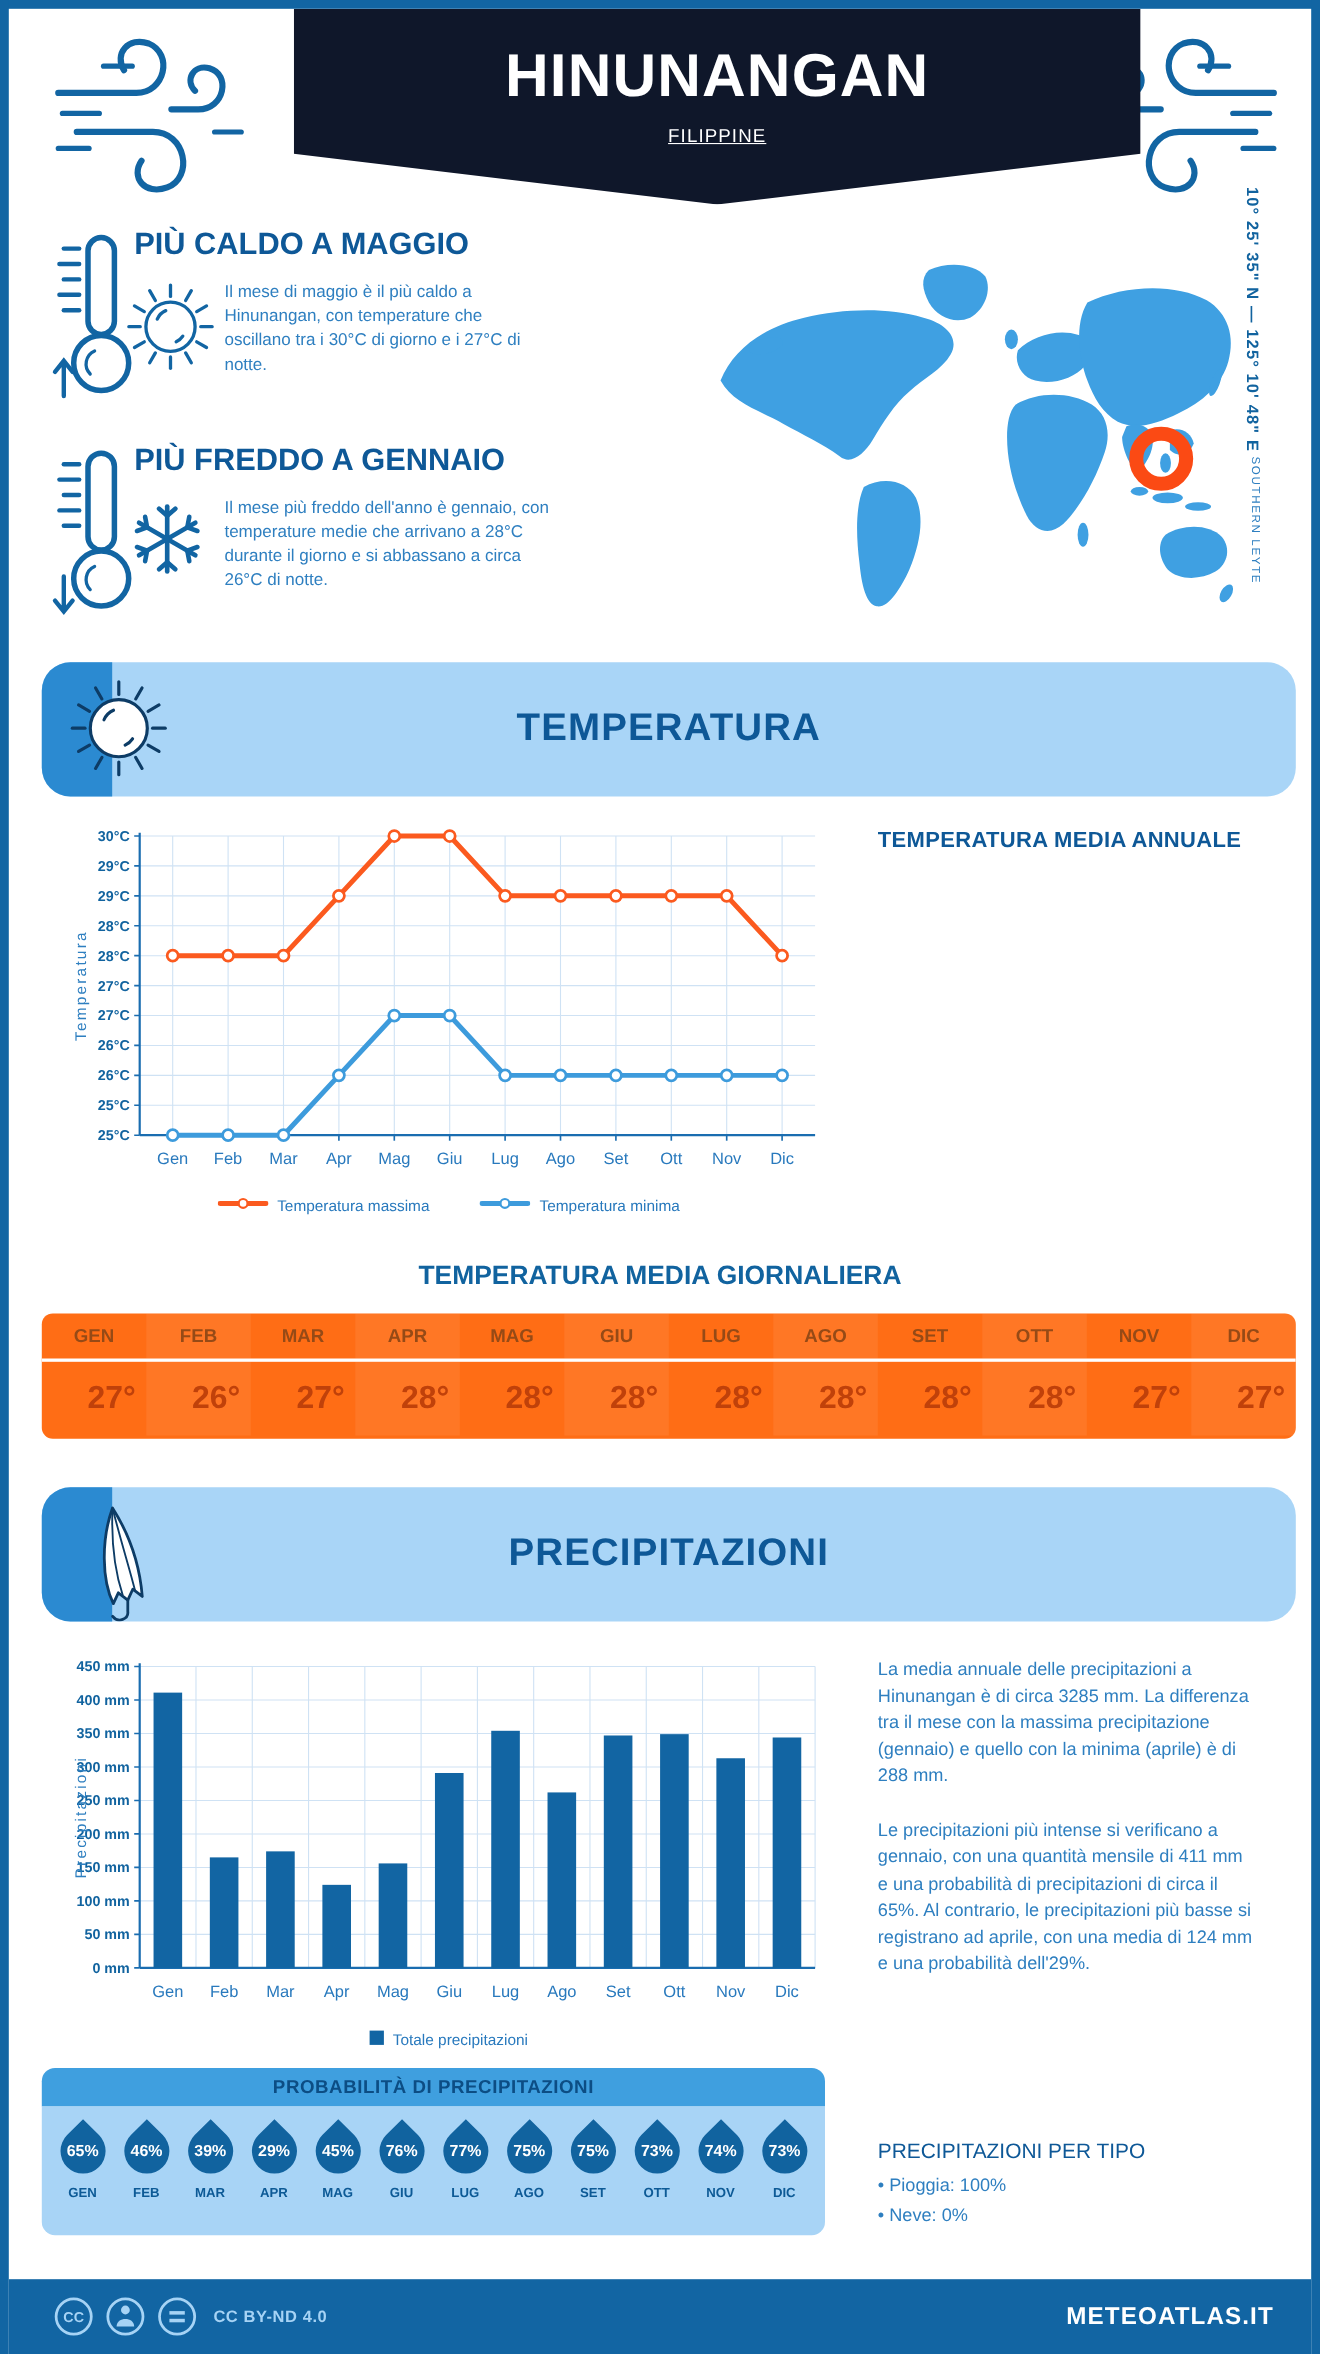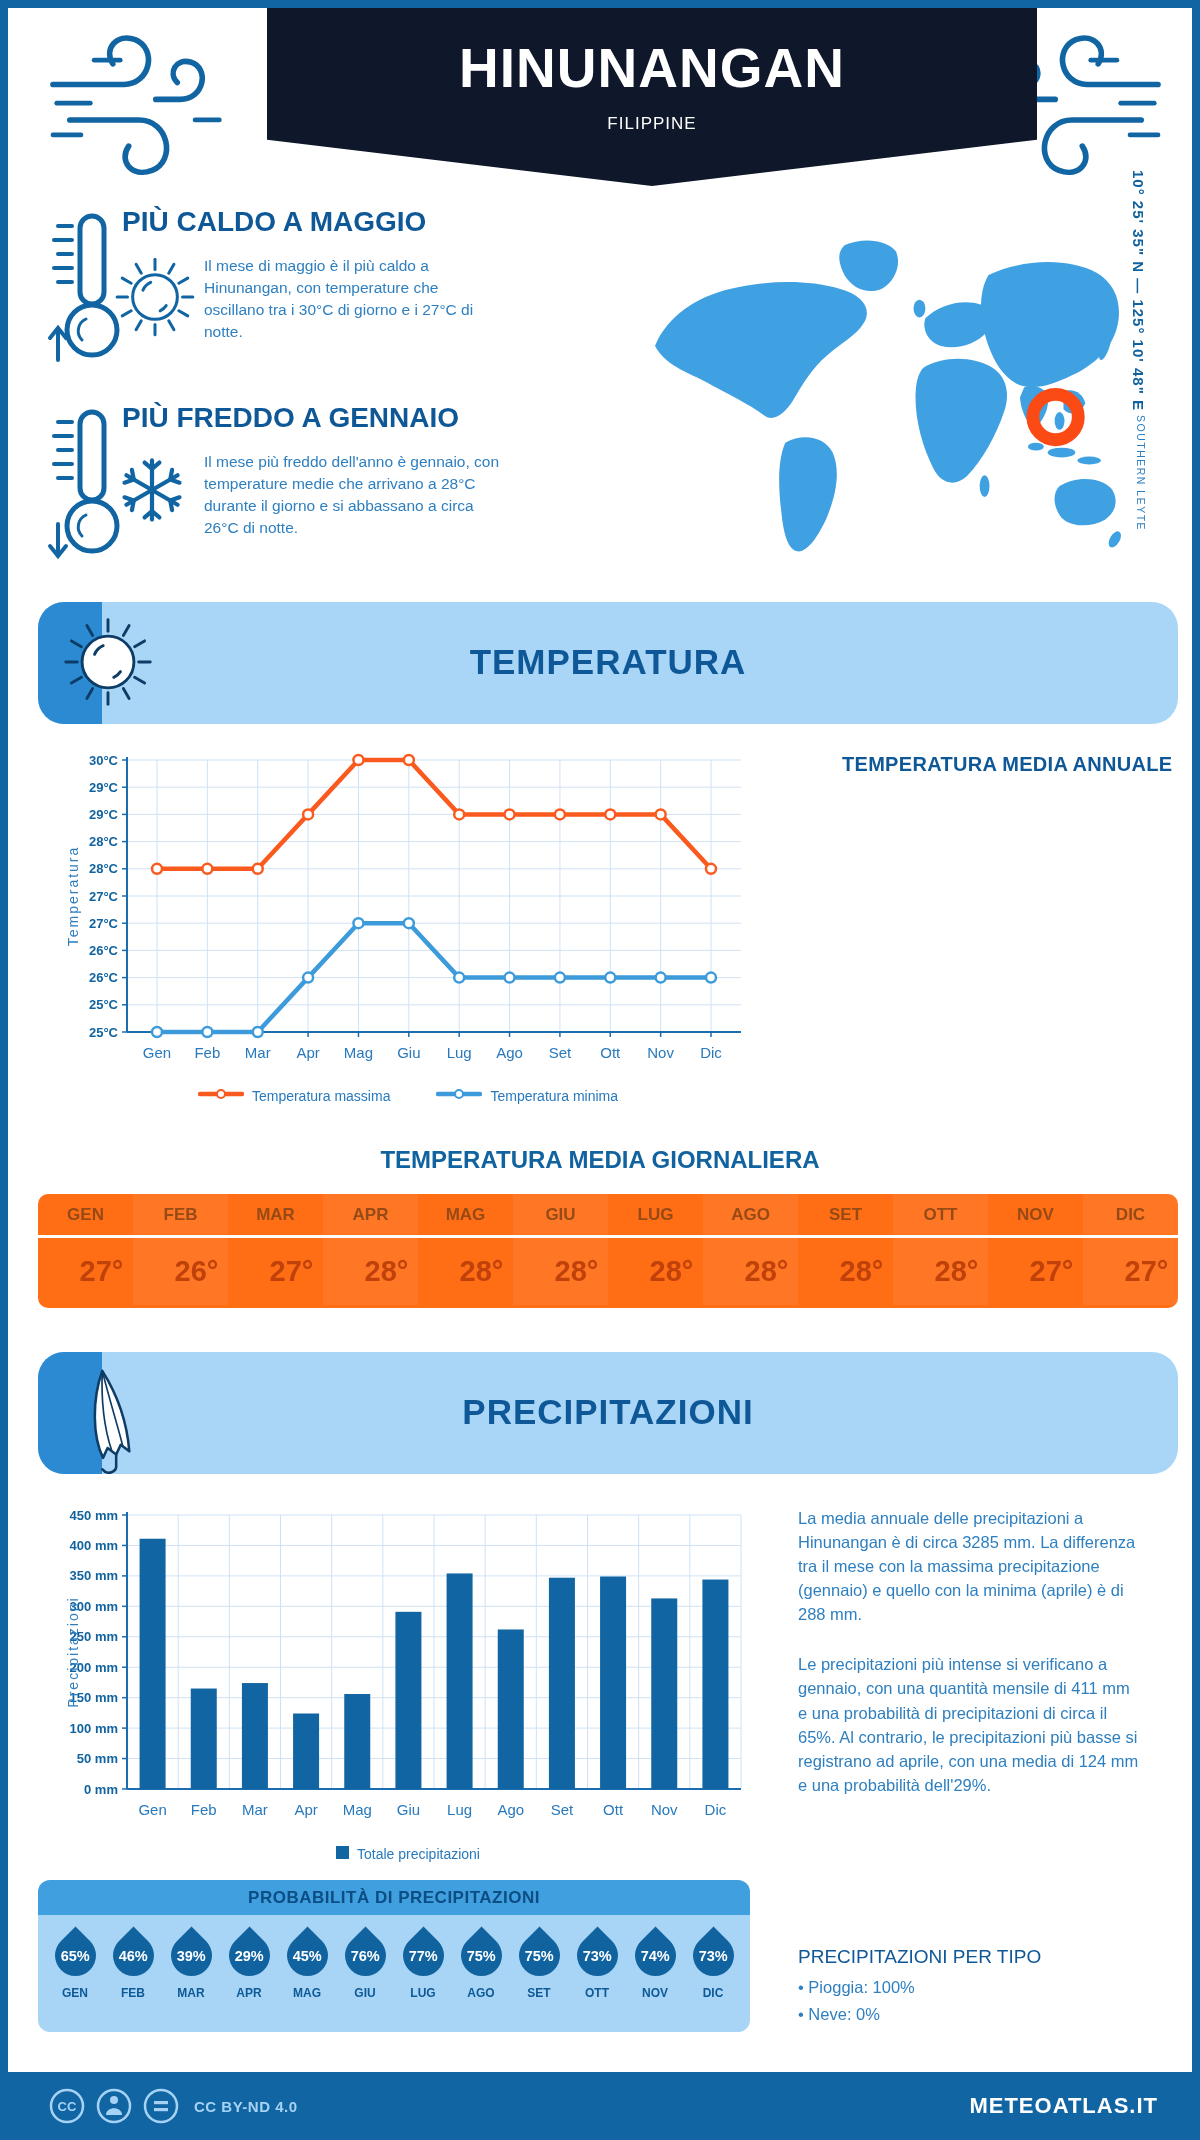--- a/index.html
+++ b/index.html
@@ -4,21 +4,21 @@
 <style>
   * { margin:0; padding:0; box-sizing:border-box; }
   body { font-family:"Liberation Sans", sans-serif; background:#ffffff; }
   .frame { position:relative; width:1200px; height:2140px; background:#fff;
            border-top:8px solid #1265a3; border-left:8px solid #1265a3; border-right:8px solid #1265a3; overflow:hidden; }
 
   
   .header-banner { position:absolute; left:215px; top:0; width:770px; height:178px; background:#0f172a;
     clip-path:polygon(0 0,100% 0,100% 74%,50% 100%,0 74%); text-align:center; color:#fff;margin-left:44px; }
   .header-banner h1 { font-size:55px; letter-spacing:1px; margin-top:28px; font-weight:bold; }
-  .header-banner .sub { font-size:17px; letter-spacing:1px; margin-top:14px; font-weight:normal; }
+  .header-banner .sub { font-size:17px; letter-spacing:1px; margin-top:14px; font-weight:normal;text-decoration:underline; }
   .wind { position:absolute; top:22px; width:215px; height:150px; }
   .wind.left { left:30px; }
   .wind.right { left:950px; transform:scaleX(-1); }
 
   
   .hl-title { position:absolute; font-size:28px; font-weight:bold; color:#0e5897; }
   .hl-text { position:absolute; font-size:15.5px; line-height:1.42; color:#2e7fc0; }
   .thermo { position:absolute; width:95px; height:160px; }
   .hl-icon { position:absolute; }
 
@@ -34,21 +34,21 @@
   .section-banner .s-icon { position:absolute; left:22px; top:12px; }
   .section-banner h2 { position:absolute; width:100%; text-align:center; top:40px; font-size:35px; color:#0e5897; letter-spacing:1px; }
 
   
   .chart { position:absolute; left:55px; width:690px; height:335px; }
   .legend-row { position:absolute; left:55px; width:690px; display:flex; justify-content:center; gap:46px; align-items:center; }
   .legend-item { display:flex; align-items:flex-start; gap:8px; font-size:14px; color:#2879bd; }
   .sq { width:13px; height:13px; display:inline-block; }
 
   
-  .stats-title { position:absolute; left:790px; font-size:20px; font-weight:bold; color:#0e5897; letter-spacing:0.3px;margin-left:44px; }
+  .stats-title { position:absolute; left:790px; font-size:20px; font-weight:bold; color:#0e5897; letter-spacing:0.3px; }
   .stats-list { position:absolute; left:790px; width:340px; display:flex; flex-direction:column; gap:24px; }
   .stats-list div { font-size:16.5px; line-height:1.45; color:#2e7fc0; }
 
   
   .dt-title { position:absolute; left:0; top:1138px; width:100%; text-align:center; font-size:24px; font-weight:bold; color:#11639f; }
   .daily-table { position:absolute; left:30px; top:1186px; width:1140px; height:114px; background:#ff6d15; border-radius:10px; overflow:hidden; }
   .dt-row { display:flex; width:100%; }
   .dt-head { height:44px; border-bottom:3px solid #fff; }
   .dt-vals { height:67px; }
   .dt-cell { flex:1; display:flex; align-items:center; justify-content:center; }

